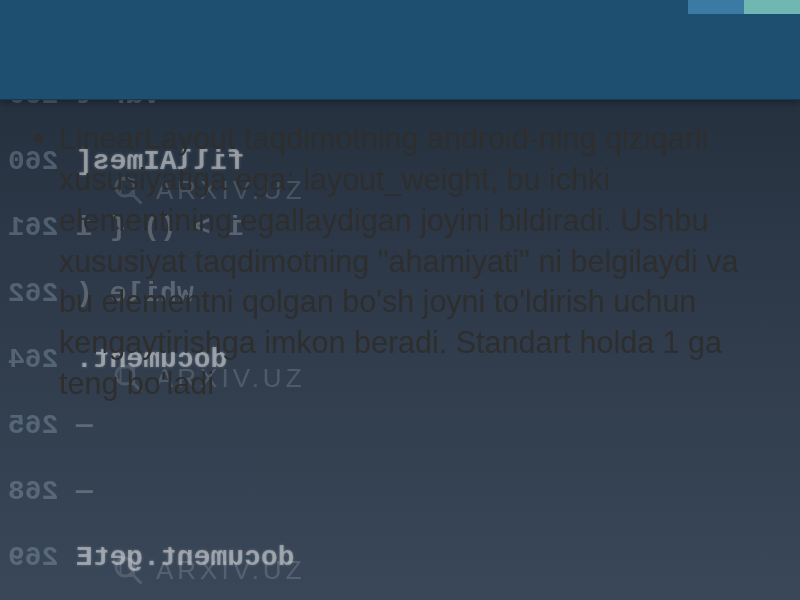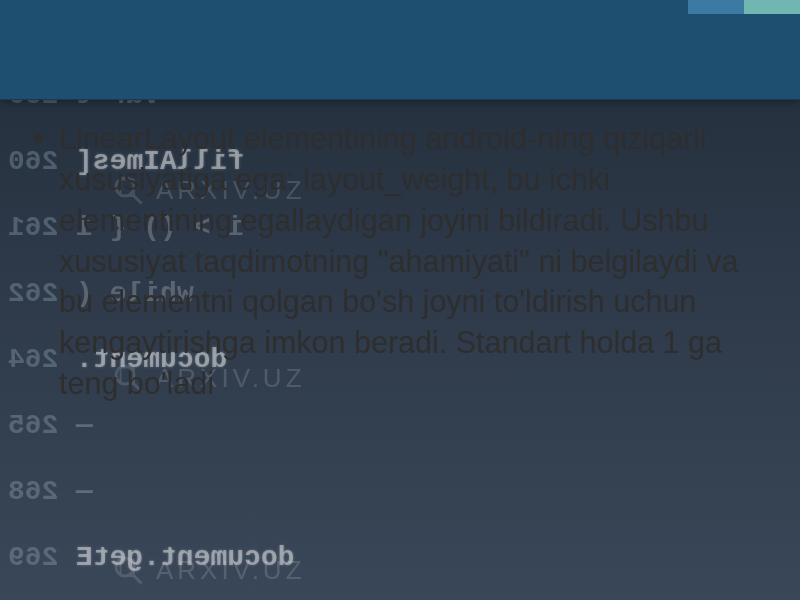--- a/index.html
+++ b/index.html
@@ -162,15 +162,15 @@
   <div class="tabs">
     <div class="tab a"></div>
     <div class="tab b"></div>
     <div class="tab c"></div>
   </div>
 </div>
 
 <div class="content">
   <div class="bullet">
     <span class="dot"></span>
-    <p><span>LinearLayout elementining </span><span class="b">android-</span><span>ning qiziqarli xususiyatiga ega</span><span class="b">: layout_weight</span><span>, bu ichki elementining egallaydigan joyini bildiradi. Ushbu xususiyat taqdimotning "ahamiyati" ni belgilaydi va bu elementni qolgan bo'sh joyni to'ldirish uchun kengaytirishga imkon beradi. Standart holda 1 ga teng bo'ladi</span></p>
+    <p><span>LinearLayout taqdimotning </span><span class="b">android-</span><span>ning qiziqarli xususiyatiga ega</span><span class="b">: layout_weight</span><span>, bu ichki elementining egallaydigan joyini bildiradi. Ushbu xususiyat taqdimotning "ahamiyati" ni belgilaydi va bu elementni qolgan bo'sh joyni to'ldirish uchun kengaytirishga imkon beradi. Standart holda 1 ga teng bo'ladi</span></p>
   </div>
 </div>
 
 </body></html>

